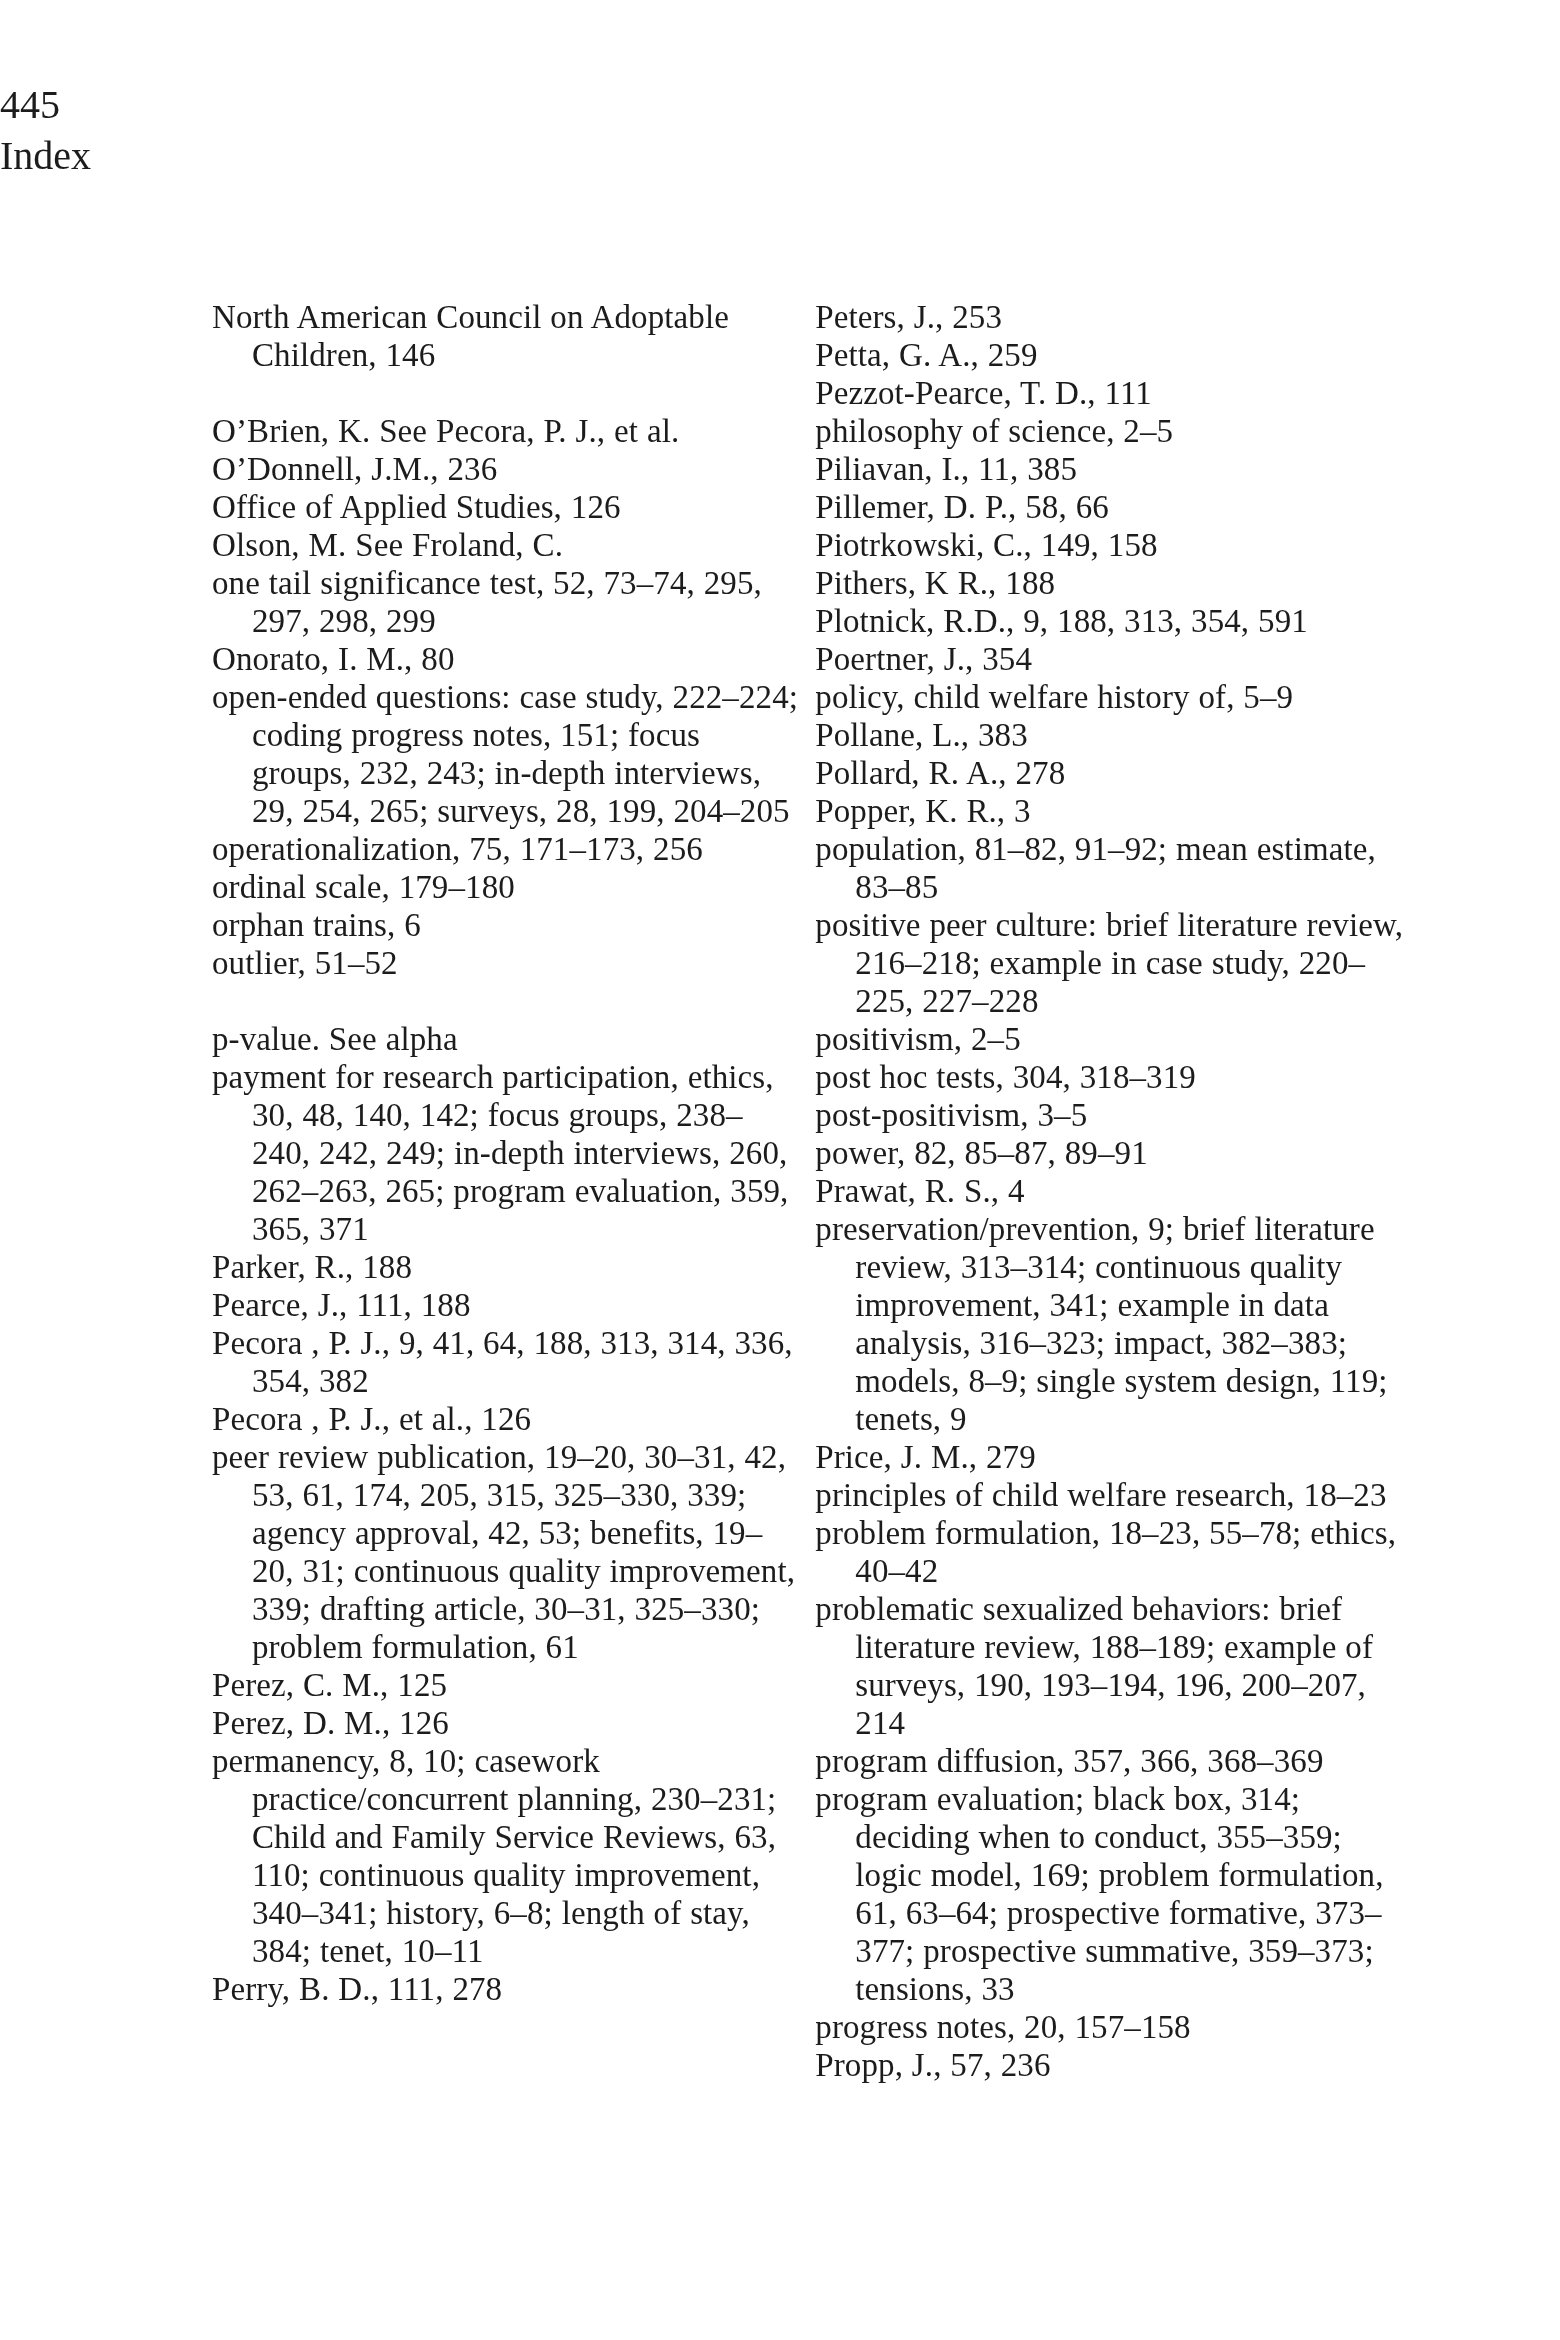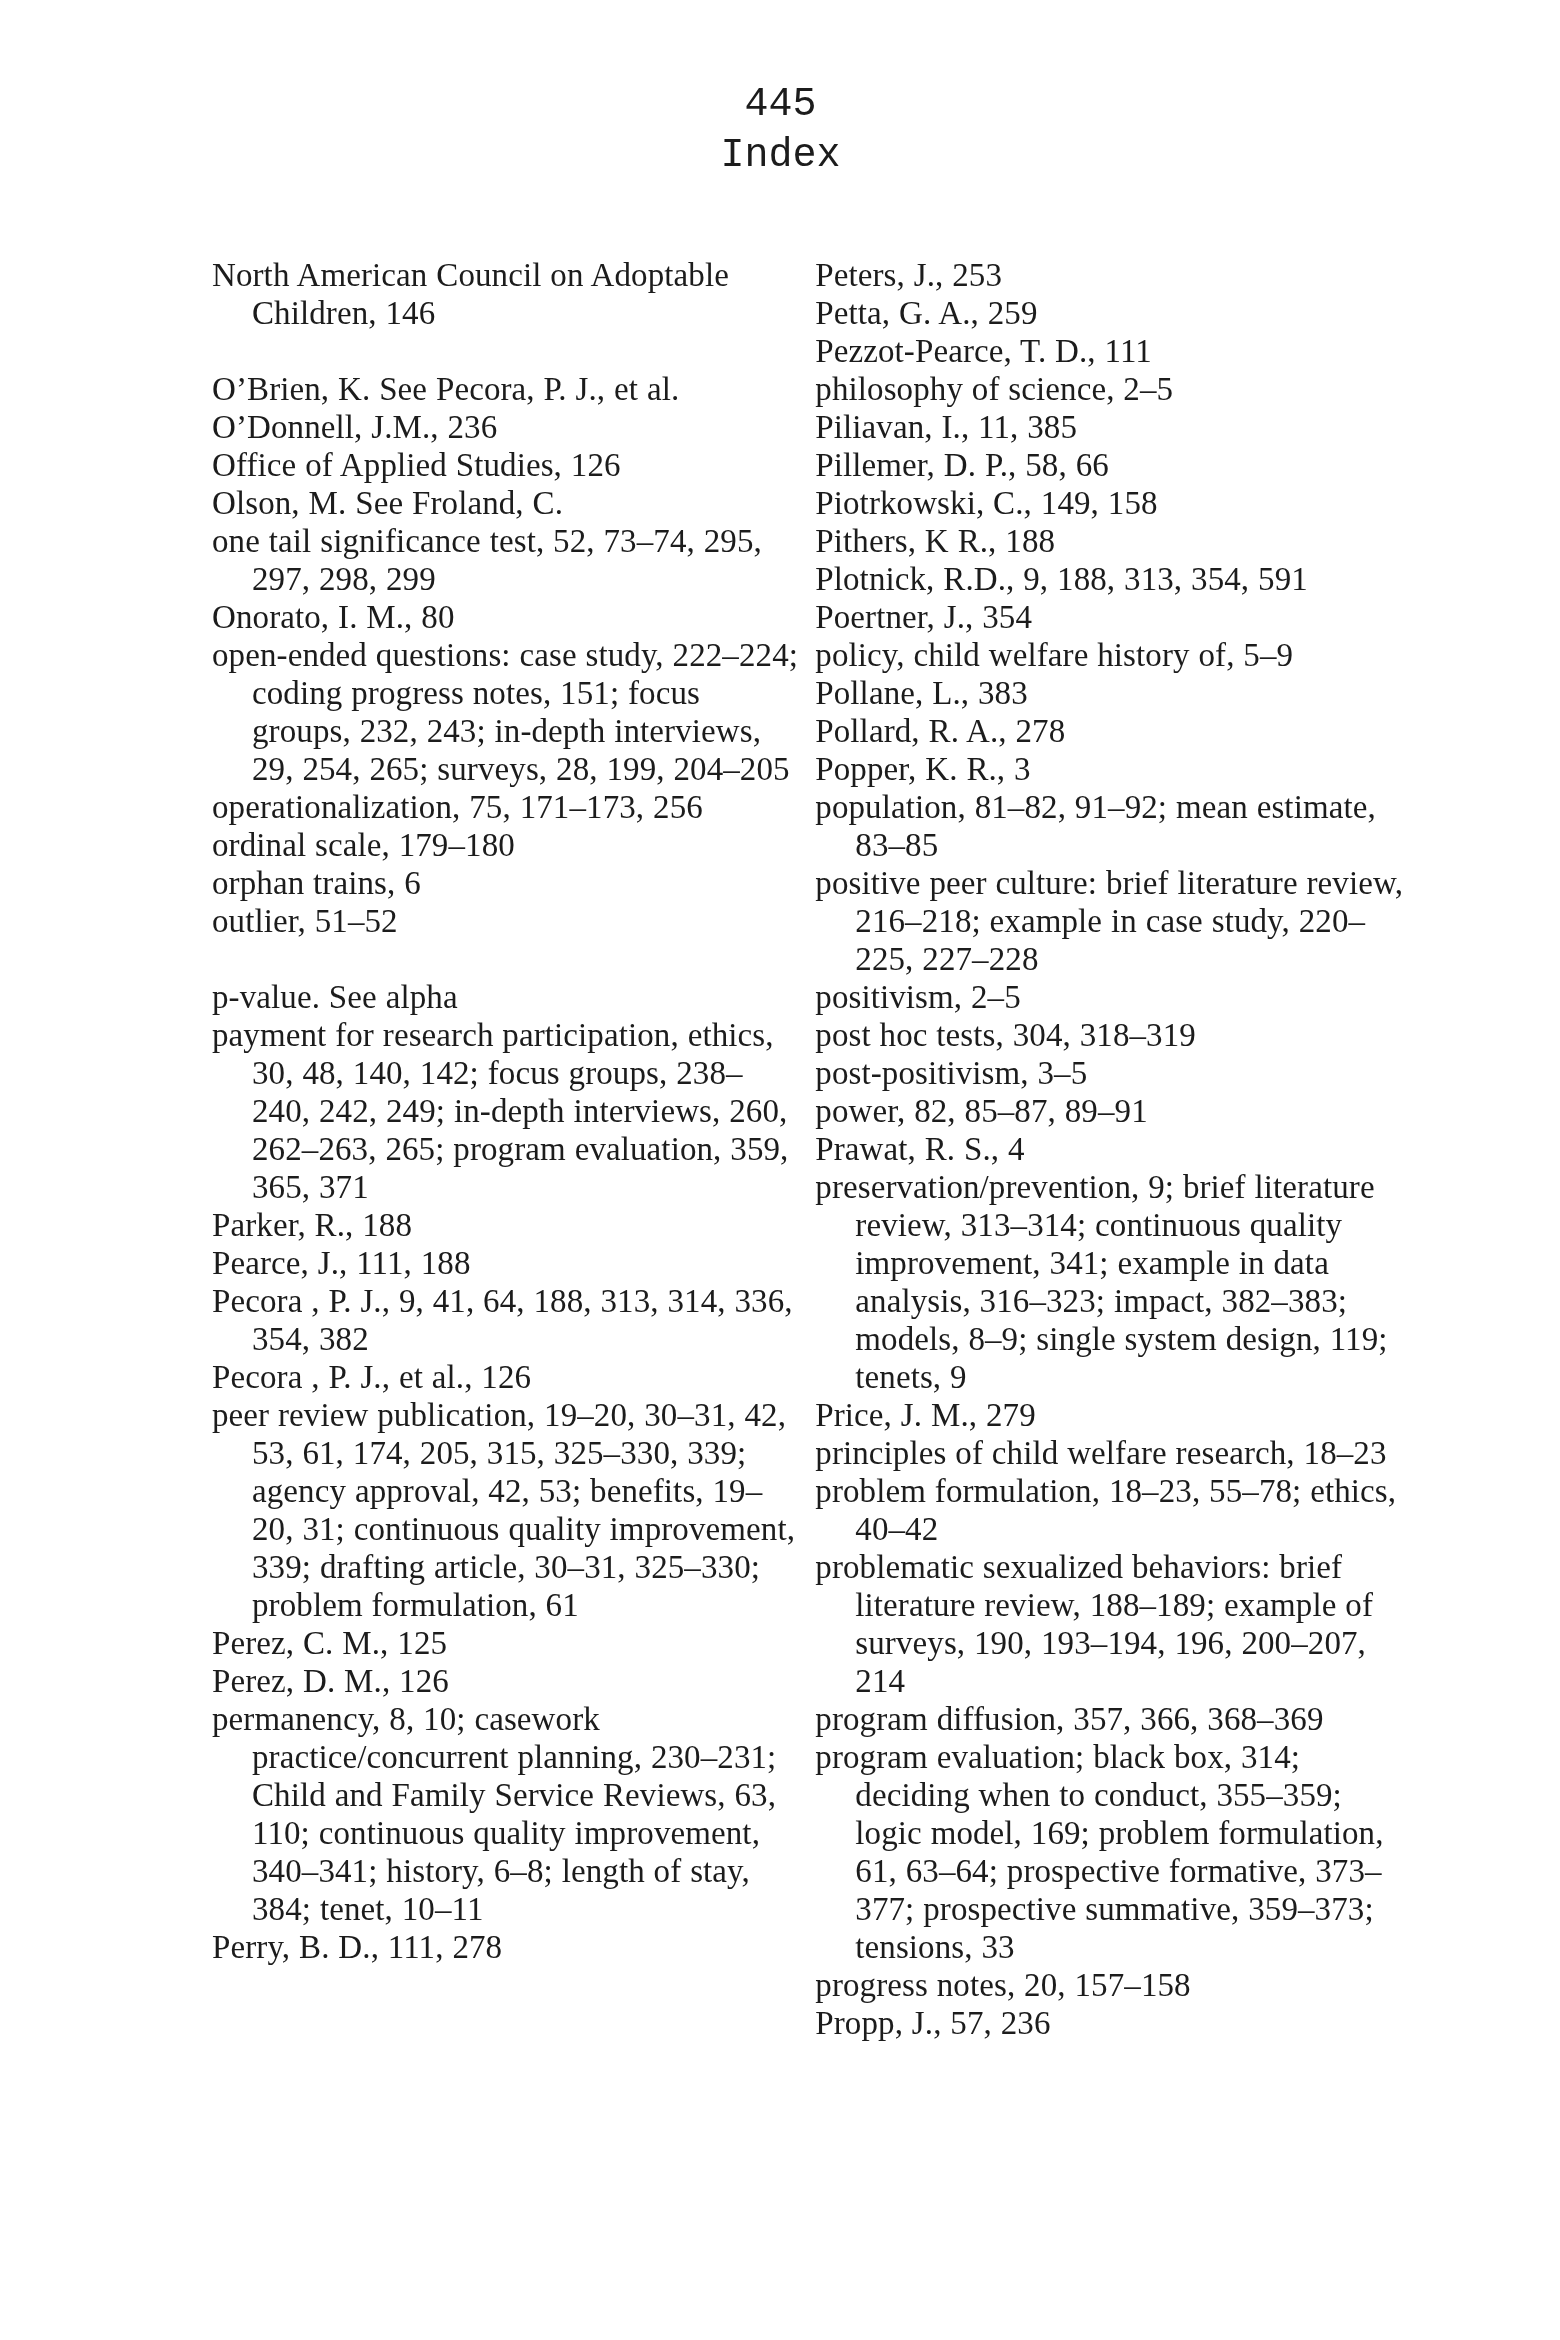--- a/index.html
+++ b/index.html
@@ -10,38 +10,36 @@
   .page {
     position: relative;
     width: 1561px;
     height: 2341px;
     background: #ffffff;
     font-family: "Liberation Serif", "DejaVu Serif", serif;
     color: #1c1c1c;
     overflow: hidden;
   }
   .header {
-    text-align: center;
     padding-top: 84px;
-    font-family: Liberation Mono, monospace;
   }
   .page-number {
     font-size: 40px;
     line-height: 42px;
   }
   .page-title {
     font-size: 40px;
     line-height: 44px;
     margin-top: 7.6px;
   }
   .columns {
     display: flex;
     gap: 15.3px;
     padding-left: 212px;
-    margin-top: 78px;
+    margin-top: 120px;
   }
   .column {
     width: 588px;
     flex: 0 0 auto;
   }
   .entry {
     margin: 0;
     font-size: 33px;
     line-height: 38px;
     padding-left: 40px;

